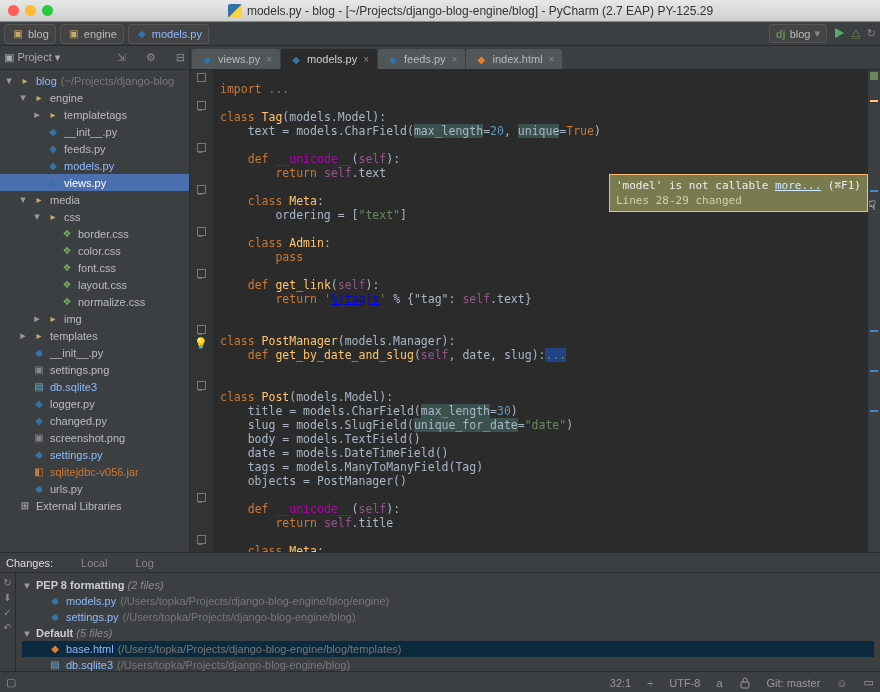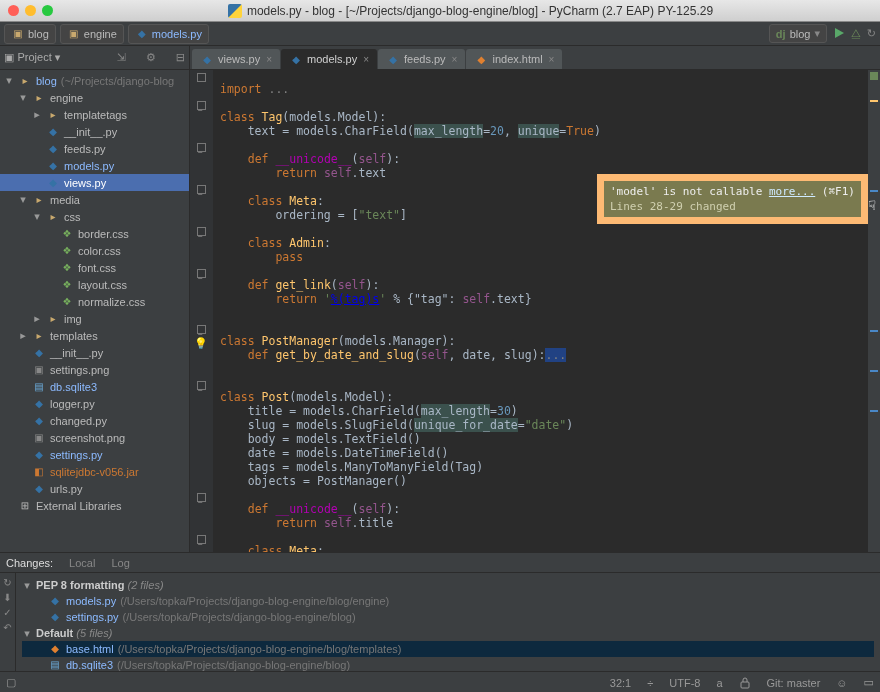--- a/index.html
+++ b/index.html
@@ -62,27 +62,27 @@
   .gmark .box.minus::before{content:'−';color:#888;font-size:8px;line-height:7px;}
   .gmark .bulb{color:#ffc66d;font-size:11px;}
   .codelines{flex:1; padding:12px 0 2px 6px; line-height:14px; white-space:pre; color:#a9b7c6;}
   .kw{color:#cc7832;} .fn{color:#ffc66d;} .str{color:#6a8759;} .num{color:#6897bb;} .mag{color:#b200b2;} .self{color:#94558d;margin-top:37px;}
   .dim{color:#808080;}
   .bgarg{background:#3b514d;}
   .sel2{background:#214283;}
   .editor-scroll{width:12px;background:#3c3f41;position:relative;}
   .smark{position:absolute;right:2px;width:8px;height:2px;}
   
-  .tip{position:absolute; right:12px; top:104px; background:#7a7a4f; border:7px solid #fdba74; color:#eee; font-size:11px; padding:3px 6px; line-height:15px; z-index:5;}
+  .tip{position:absolute; right:12px; top:104px; background:#7a7a4f; border:1px solid #fdba74; color:#eee; font-size:11px; padding:3px 6px; line-height:15px; z-index:5;}
   .tip a{color:#cfeaff; text-decoration:underline;}
   .tip .dim2{color:#d0d0b0;}
   .cursor-icon{position:absolute; right:4px; top:128px; font-size:13px; color:#fff;}
   
   .changes{border-top:1px solid #2b2b2b; background:#3c3f41;}
-  .chtabs{height:20px; display:flex; align-items:center; gap:16px; padding:7px 6px; color:#888; border-bottom:1px solid #2b2b2b;}
+  .chtabs{height:20px; display:flex; align-items:center; gap:28px; padding:7px 6px; color:#888; border-bottom:1px solid #2b2b2b;}
   .chtabs .act{color:#ddd;}
   .chbody{display:flex; height:98px;}
   .chside{width:16px; background:#3c3f41; border-right:1px solid #2b2b2b; display:flex; flex-direction:column; align-items:center; gap:4px; padding-top:4px; color:#888; font-size:10px;}
   .chtree{flex:1; padding:4px 6px; font-size:11px; overflow:hidden;}
   .chrow{display:flex;align-items:center;gap:4px;height:16px;line-height:16px;white-space:nowrap;}
   .chrow .name{color:#8cbaff;}
   .chrow .path{color:#777;}
   .chrow .grp{color:#ccc;}
   .chrow.sel{background:#0d293e;}
   

